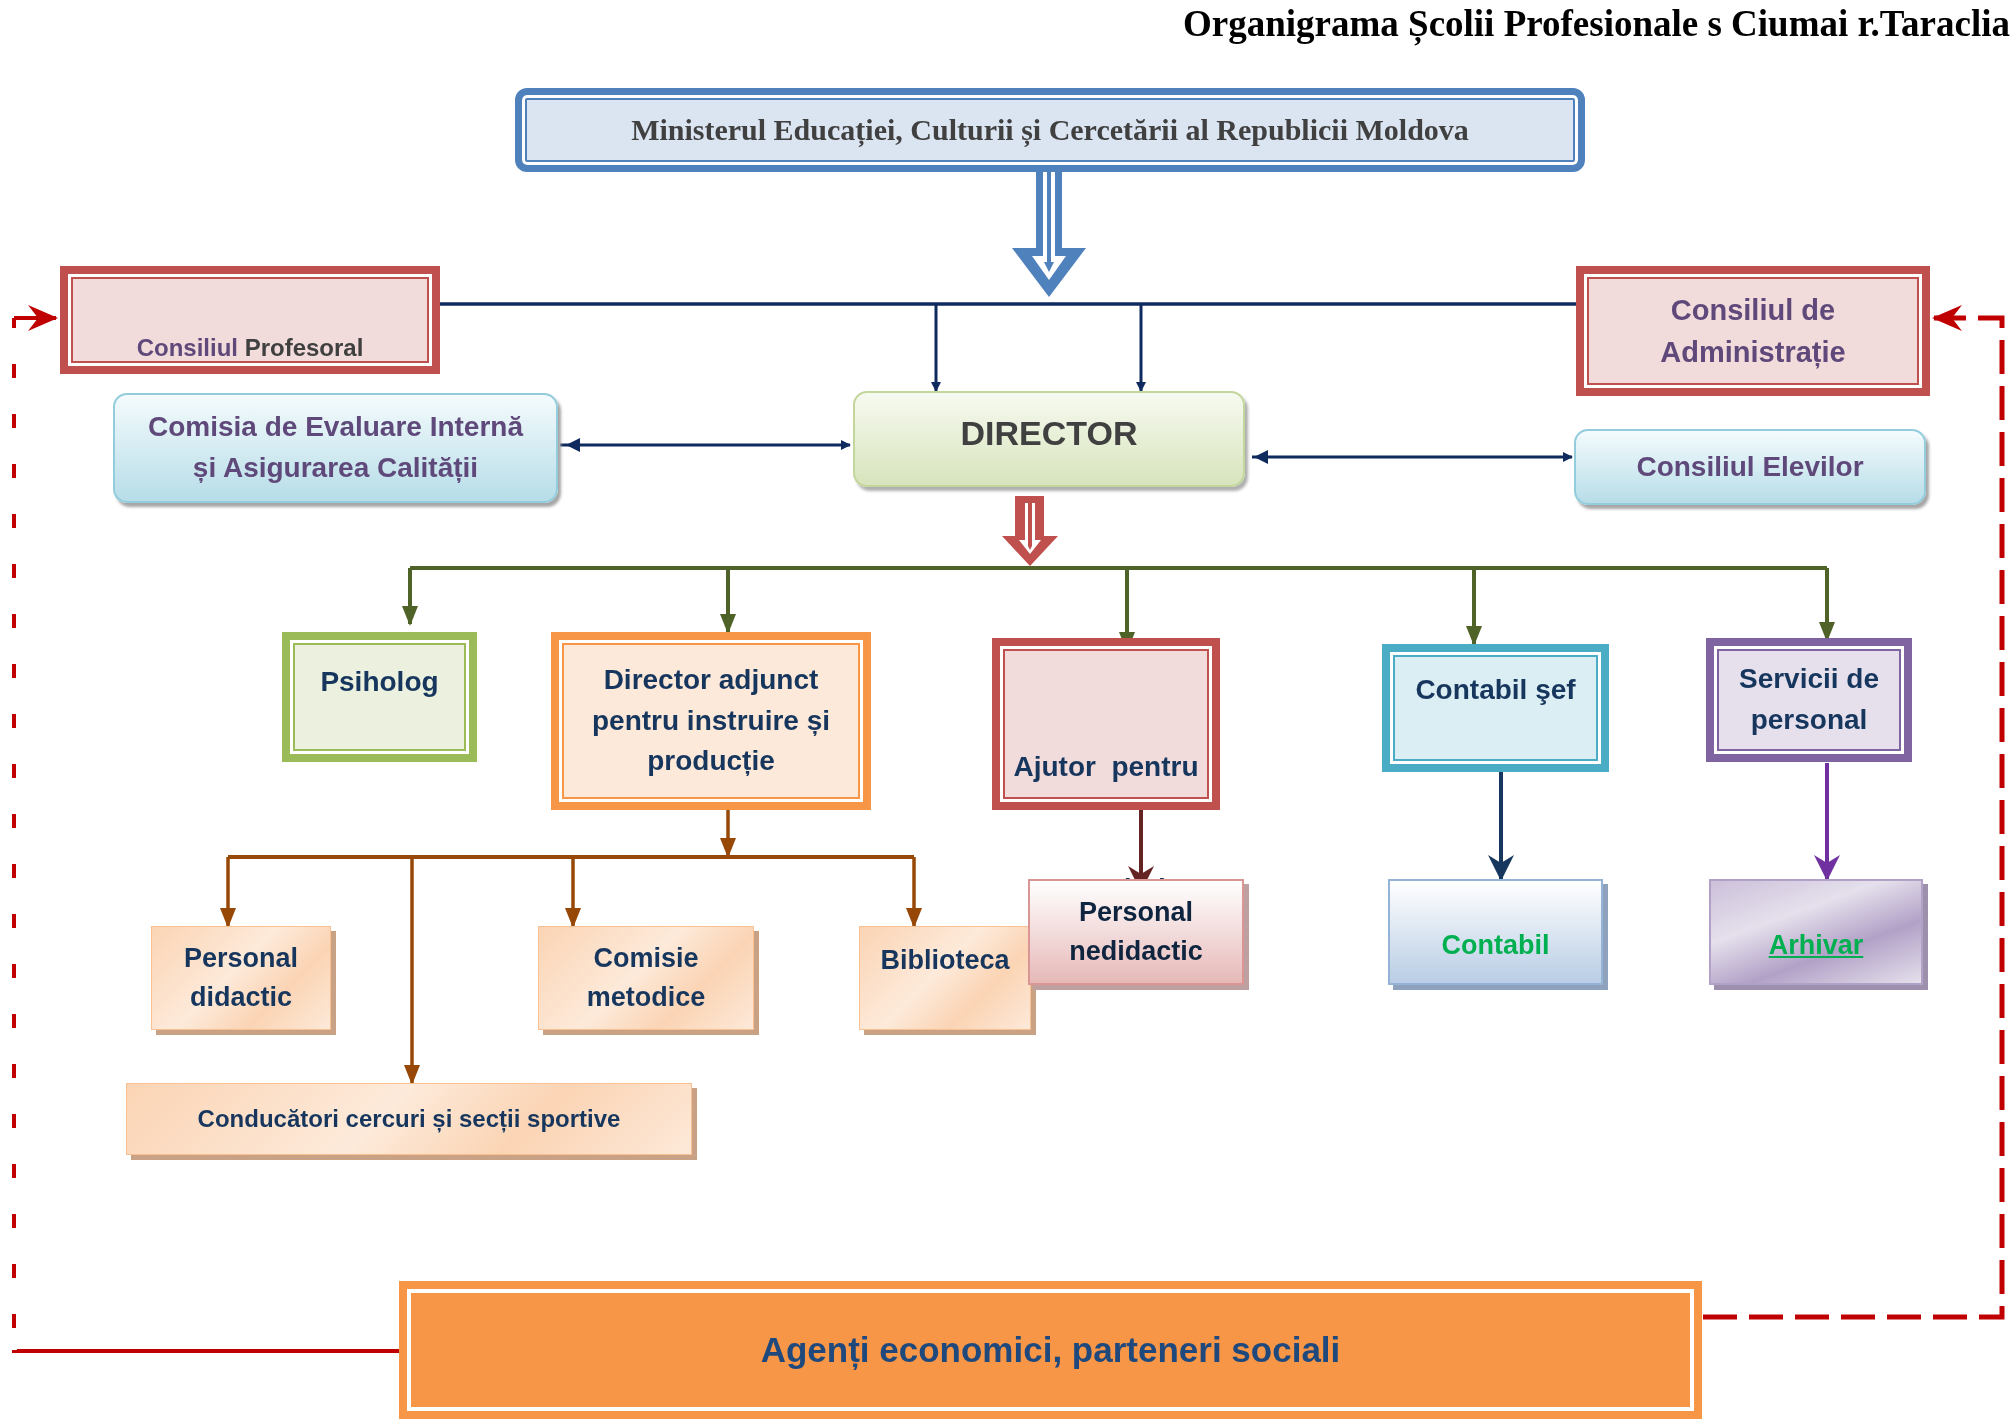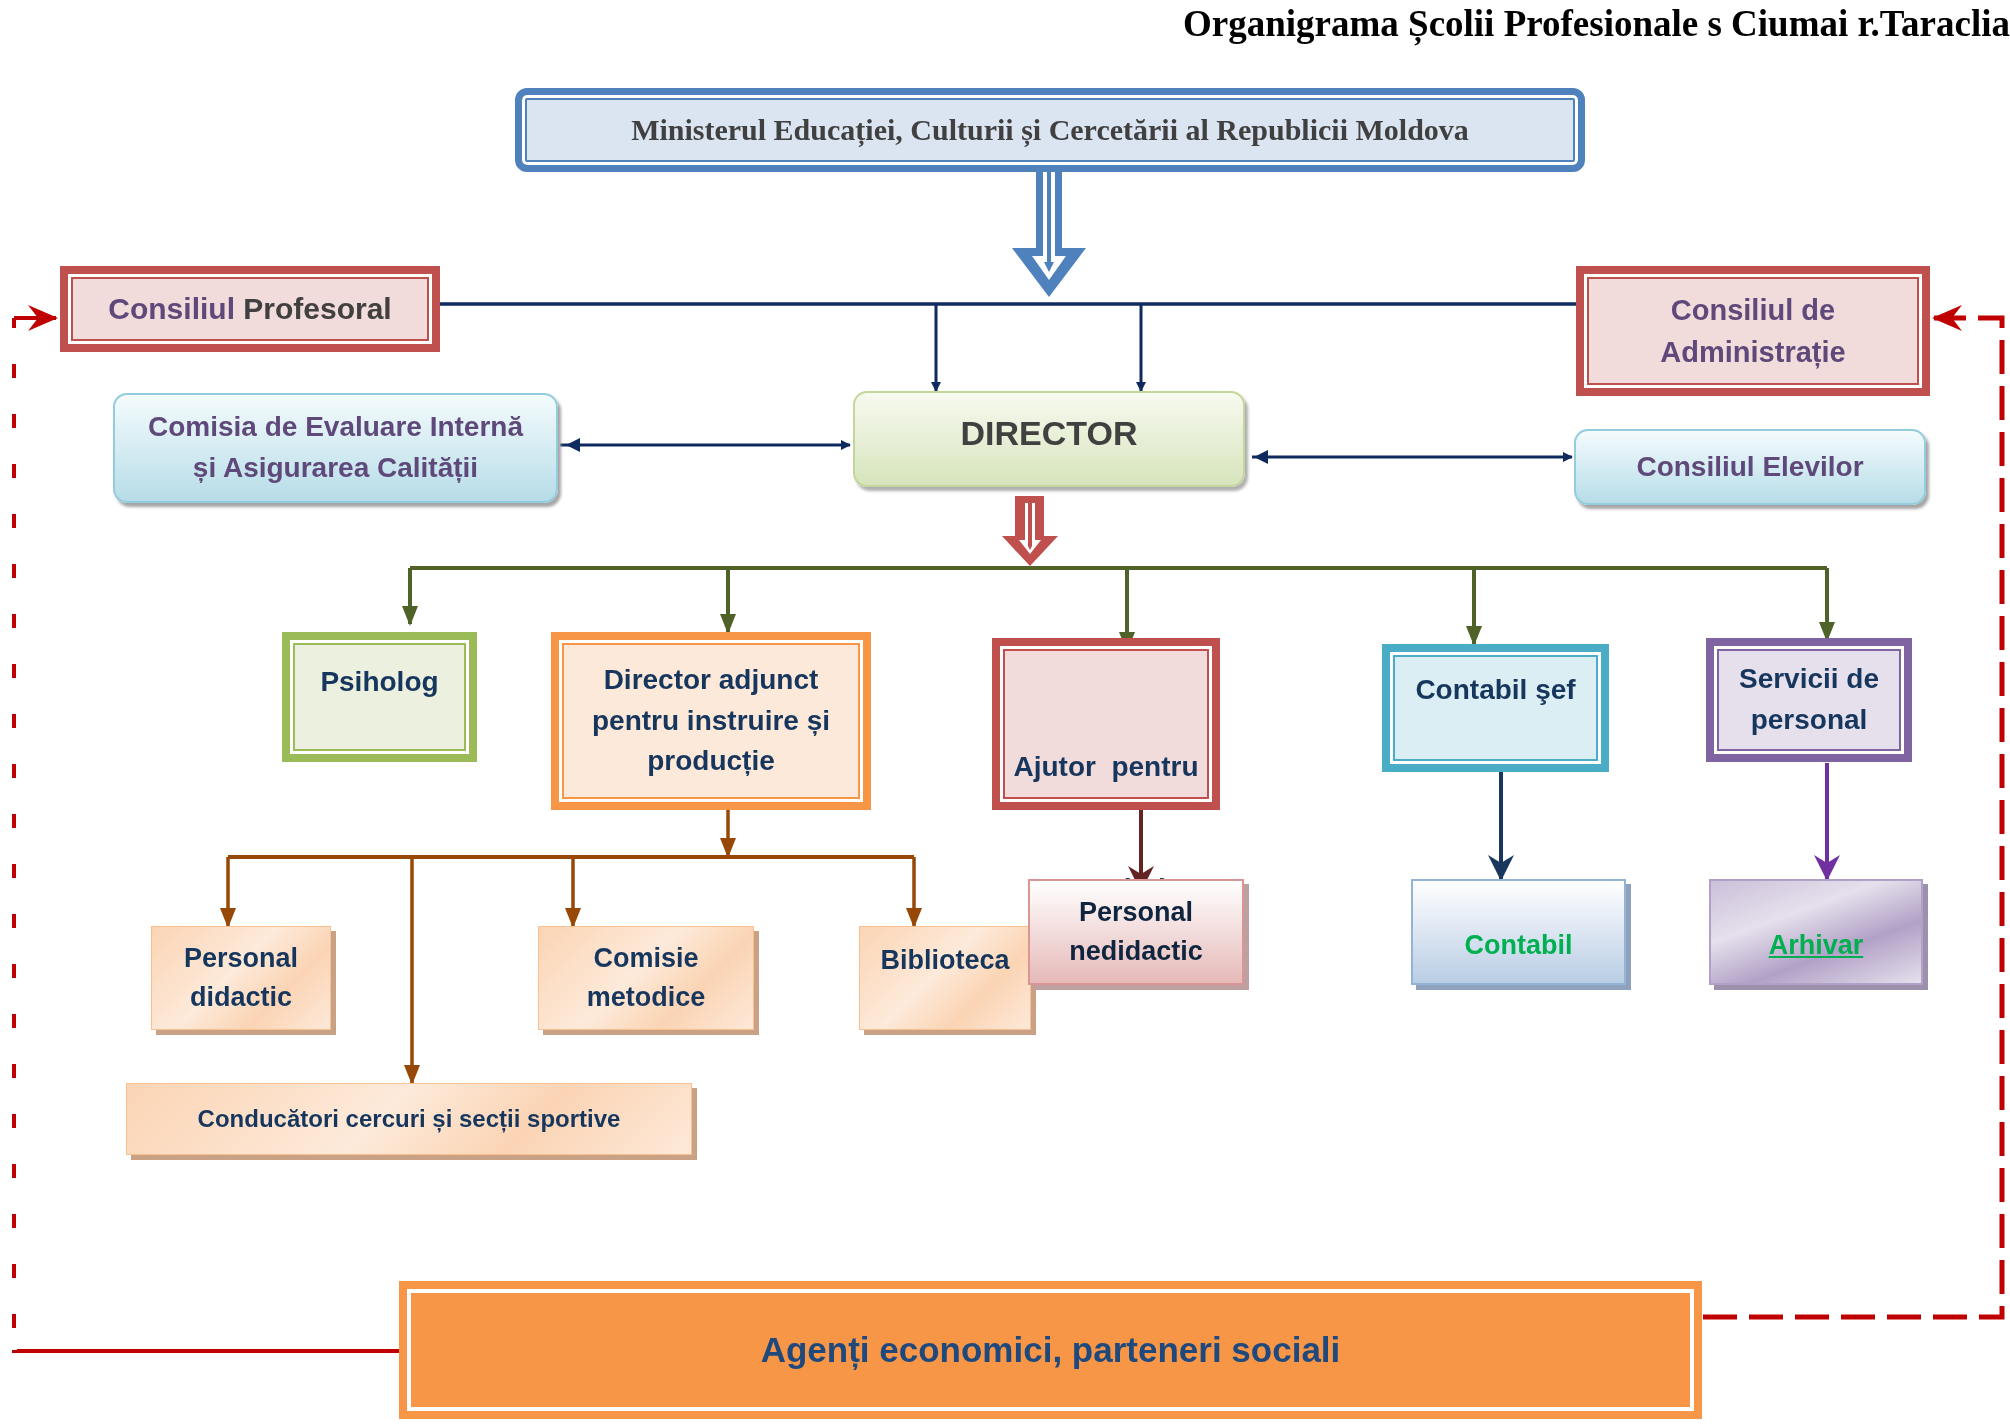--- a/index.html
+++ b/index.html
@@ -18,21 +18,21 @@
   .dbl-orange { background:#fde9d9; border:8px solid #f79646; box-shadow:inset 0 0 0 3px #fff, inset 0 0 0 5px #f79646; color:#17365d; }
   .dbl-red2 { background:#f2dbdb; border:8px solid #c0504d; box-shadow:inset 0 0 0 3px #fff, inset 0 0 0 5px #c0504d; color:#17365d; align-items:flex-start; padding-top:20px; }
   .dbl-blue { background:#daeef3; border:8px solid #4bacc6; box-shadow:inset 0 0 0 3px #fff, inset 0 0 0 5px #4bacc6; color:#17365d; align-items:flex-start; padding-top:18px; }
   .dbl-purple { background:#e5e0ec; border:8px solid #8064a2; box-shadow:inset 0 0 0 3px #fff, inset 0 0 0 5px #8064a2; color:#17365d; }
 
   .rounded-blue { border-radius:14px; border:2px solid #93cddd; background:linear-gradient(#f4fbfd, #b7dde8); box-shadow:3px 4px 3px #a6a6a6; color:#5f497a; }
   .director { border-radius:14px; border:2px solid #c3d69b; background:linear-gradient(#f7faf0, #d7e4bc); box-shadow:3px 4px 3px #b0b0b0; color:#404040; font-size:34px; }
 
   .peach { background:linear-gradient(135deg, #fbd4b4 0%, #fdeada 45%, #fbd4b4 70%, #fde9d9 100%); border:1px solid #fac090; box-shadow:5px 5px 0 #c9a184; color:#17365d; }
   .pink { background:linear-gradient(#ffffff, #e6b9b8); border:2px solid #d99694; box-shadow:5px 5px 0 #bfa0a0; color:#0f243e; }
-  .pale-blue { background:linear-gradient(#ffffff, #b9cde5); border:2px solid #95b3d7; box-shadow:5px 5px 0 #8ea2bd; color:#00b050; align-items:flex-end; padding-bottom:18px;margin-left:23px; }
+  .pale-blue { background:linear-gradient(#ffffff, #b9cde5); border:2px solid #95b3d7; box-shadow:5px 5px 0 #8ea2bd; color:#00b050; align-items:flex-end; padding-bottom:18px; }
   .lilac { background:linear-gradient(160deg, #ccc0da 0%, #e5e0ec 35%, #b2a1c7 65%, #e5e0ec 100%); border:2px solid #b2a1c7; box-shadow:5px 5px 0 #9d90ad; color:#00b050; align-items:flex-end; padding-bottom:18px;text-decoration:underline; }
 
   .orange-solid { background:#f79646; border:8px solid #f79646; box-shadow:inset 0 0 0 4px #fff; color:#1f497d; }
 </style>
 </head>
 <body>
 
 <div id="canvas">
 
   <svg id="lines" xmlns="http://www.w3.org/2000/svg" viewBox="0 0 2010 1426">
@@ -106,21 +106,21 @@
     <path d="M1703,1317 L2002,1317 L2002,318 L1934,318" fill="none" stroke="#c00000" stroke-width="5" stroke-dasharray="34 12"></path>
     <line x1="1960" y1="318" x2="1934" y2="318" stroke="#c00000" stroke-width="4" marker-end="url(#mRed)"></line>
   </svg>
 
   <div class="title">Organigrama Școlii Profesionale s Ciumai r.Taraclia</div>
 
   <div class="box ministry" style="left:515px;top:88px;width:1070px;height:84px;">
     <span>Ministerul Educației, Culturii și Cercetării al Republicii Moldova</span>
   </div>
 
-  <div class="box dbl-red" style="left:60px;top:266px;width:380px;height:86px;font-size:30px;">
+  <div class="box dbl-red" style="left:60px;top:266px;width:380px;height:108px;font-size:24px;align-items:flex-end;">
     <span><span style="display:inline;color:#5f497a;">Consiliul </span><span style="display:inline;color:#404040;">Profesoral</span></span>
   </div>
 
   <div class="box dbl-red" style="left:1576px;top:266px;width:354px;height:130px;font-size:29px;">
     <div>
       <span>Consiliul de</span>
       <span>Administrație</span>
     </div>
   </div>
 

